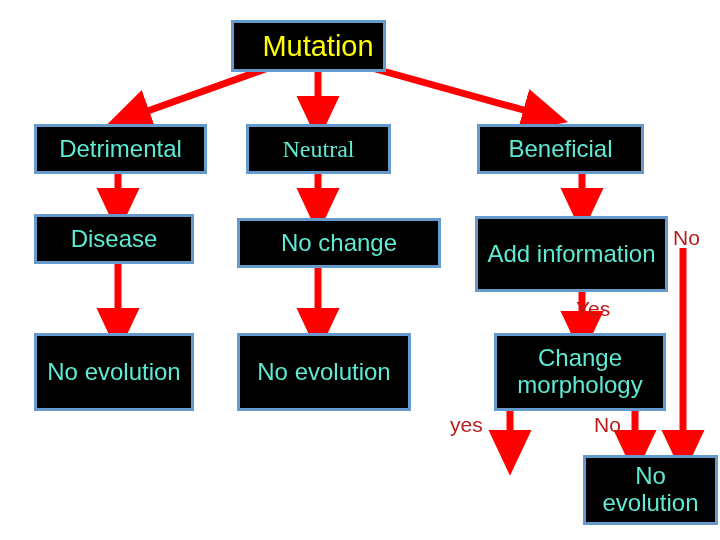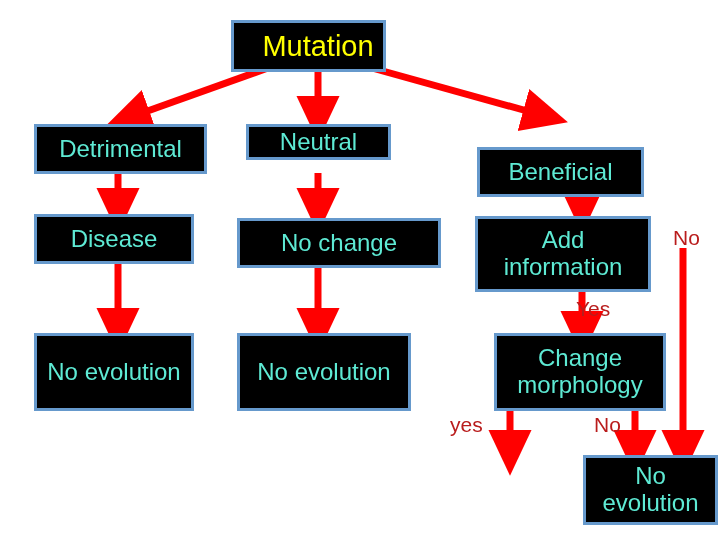--- a/index.html
+++ b/index.html
@@ -75,29 +75,29 @@
       <line x1="510" y1="410" x2="510" y2="452" stroke="#ff0000" stroke-width="7" marker-end="url(#ah)"></line>
 
       <line x1="635" y1="410" x2="635" y2="452" stroke="#ff0000" stroke-width="7" marker-end="url(#ah)"></line>
     </svg>
   </div>
 
   <div class="node yellow" style="left:231px;top:20px;width:155px;height:52px;font-size:29px;padding-left:19px;">Mutation</div>
 
   <div class="node" style="left:34px;top:124px;width:173px;height:50px;font-size:24px;">Detrimental</div>
 
-  <div class="node" style="left:246px;top:124px;width:145px;height:36px;font-size:24px;">Neutral</div>
+  <div class="node" style="left:246px;top:124px;width:145px;height:50px;font-size:24px;font-family:Liberation Serif, serif;">Neutral</div>
 
-  <div class="node" style="left:477px;top:124px;width:167px;height:50px;font-size:24px;margin-top:23px;">Beneficial</div>
+  <div class="node" style="left:477px;top:124px;width:167px;height:50px;font-size:24px;">Beneficial</div>
 
   <div class="node" style="left:34px;top:214px;width:160px;height:50px;font-size:24px;">Disease</div>
 
   <div class="node" style="left:237px;top:218px;width:204px;height:50px;font-size:24px;">No change</div>
 
-  <div class="node" style="left:475px;top:216px;width:176px;height:76px;font-size:24px;padding:0 6px;">Add information</div>
+  <div class="node" style="left:475px;top:216px;width:193px;height:76px;font-size:24px;padding:0 6px;">Add information</div>
 
   <div class="node" style="left:34px;top:333px;width:160px;height:78px;font-size:24px;">No evolution</div>
 
   <div class="node" style="left:237px;top:333px;width:174px;height:78px;font-size:24px;">No evolution</div>
 
   <div class="node" style="left:494px;top:333px;width:172px;height:78px;font-size:24px;padding:0 20px;">Change morphology</div>
 
 
   <div class="node" style="left:583px;top:455px;width:135px;height:70px;font-size:24px;">No evolution</div>
 

